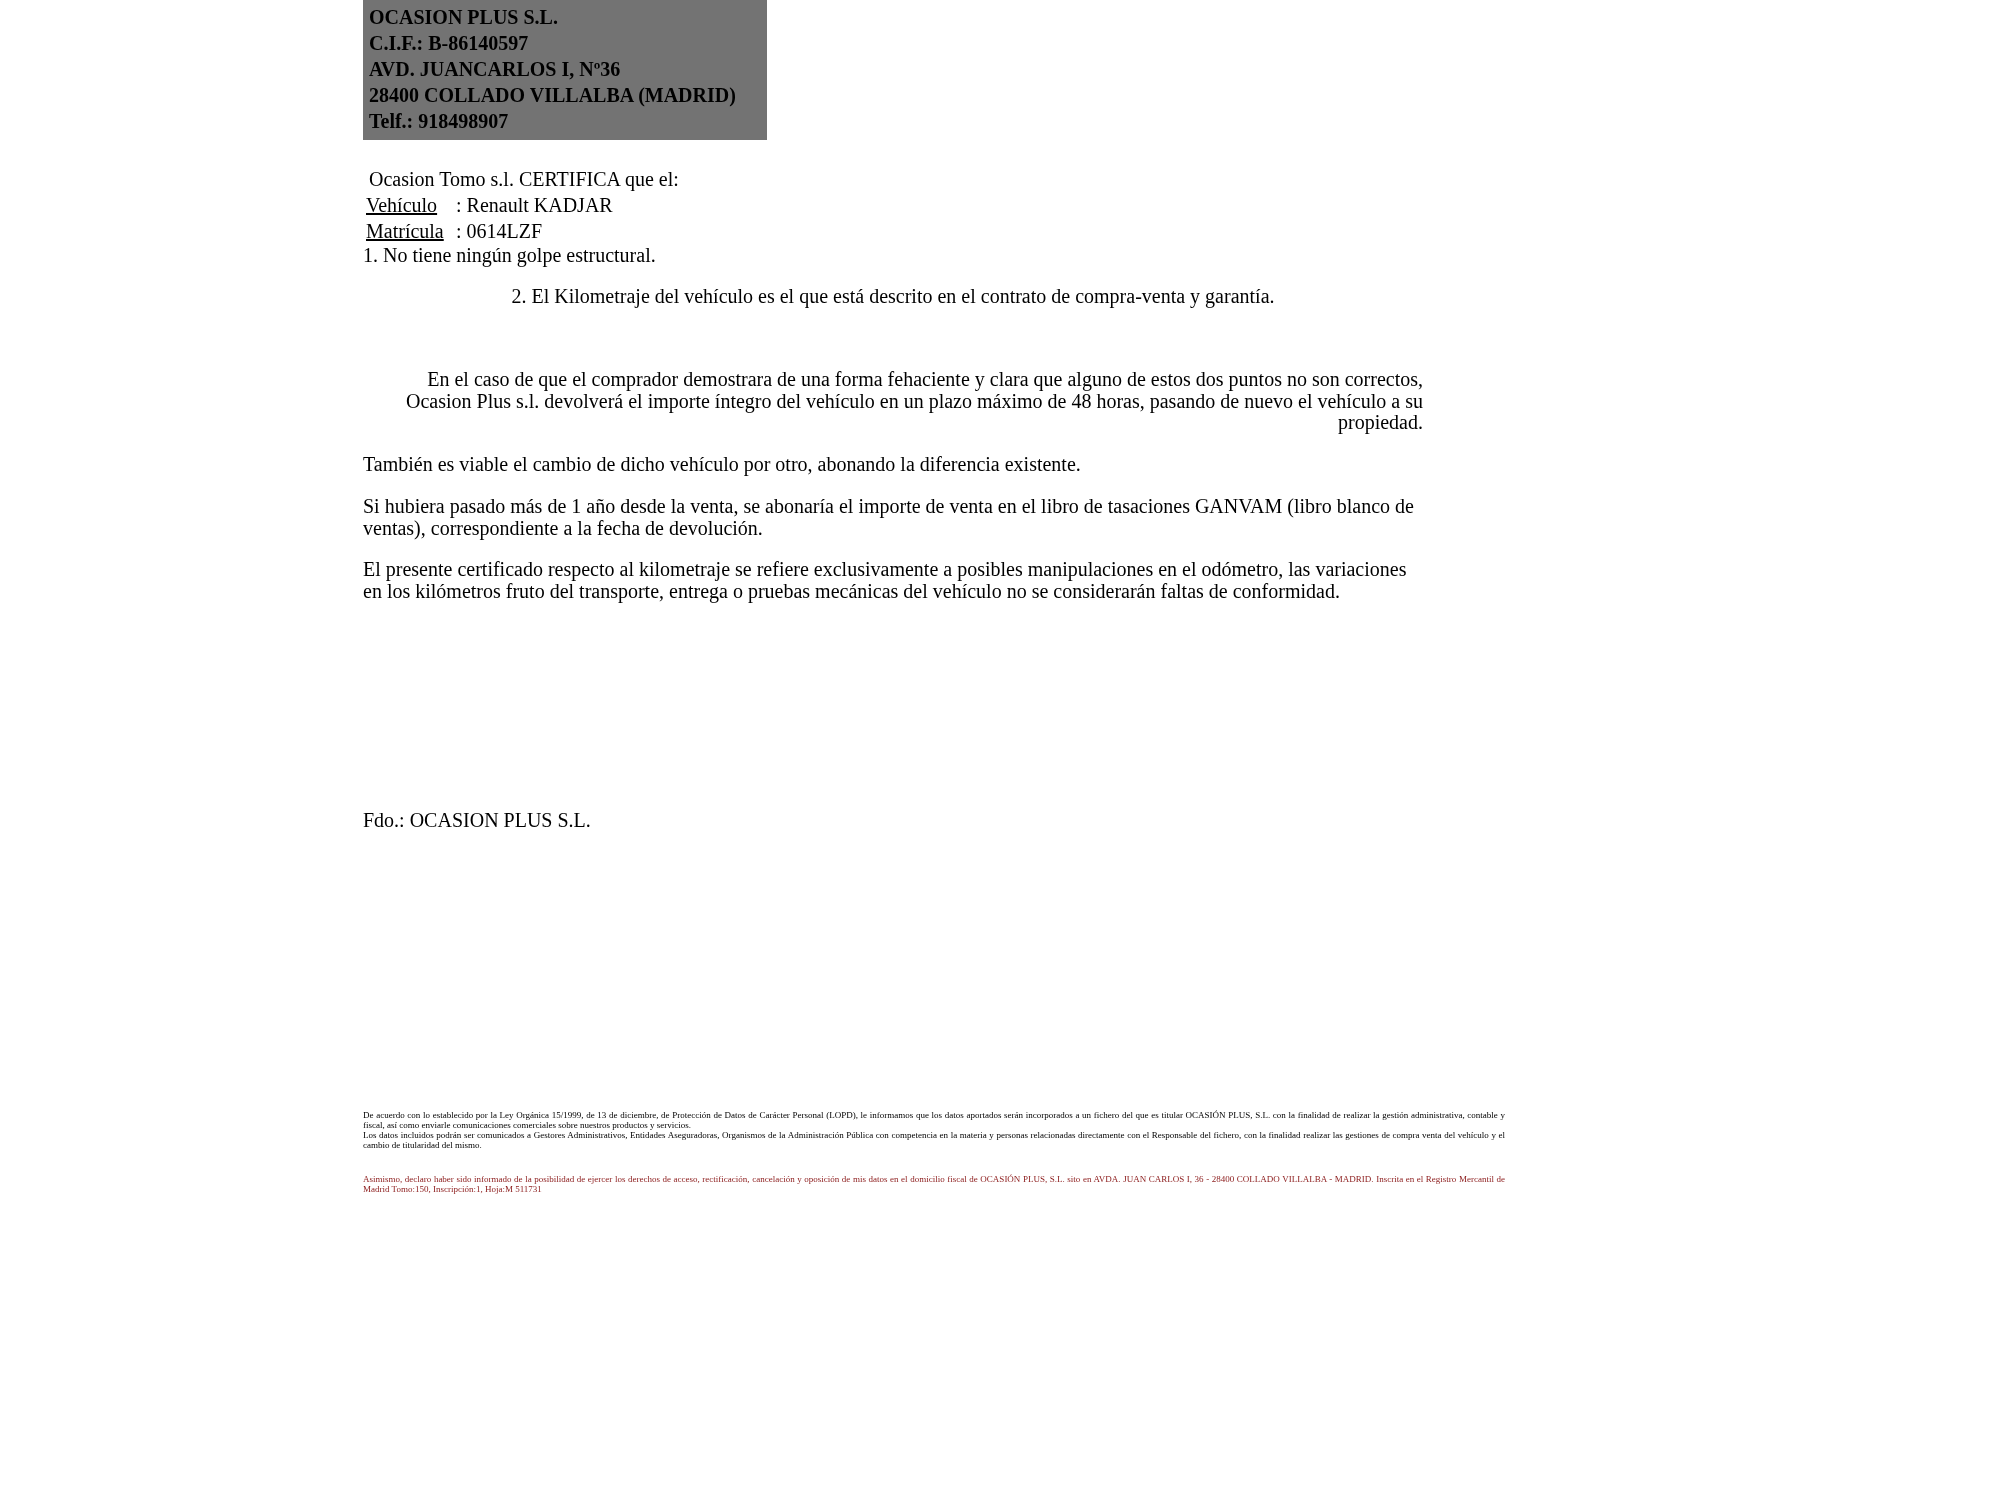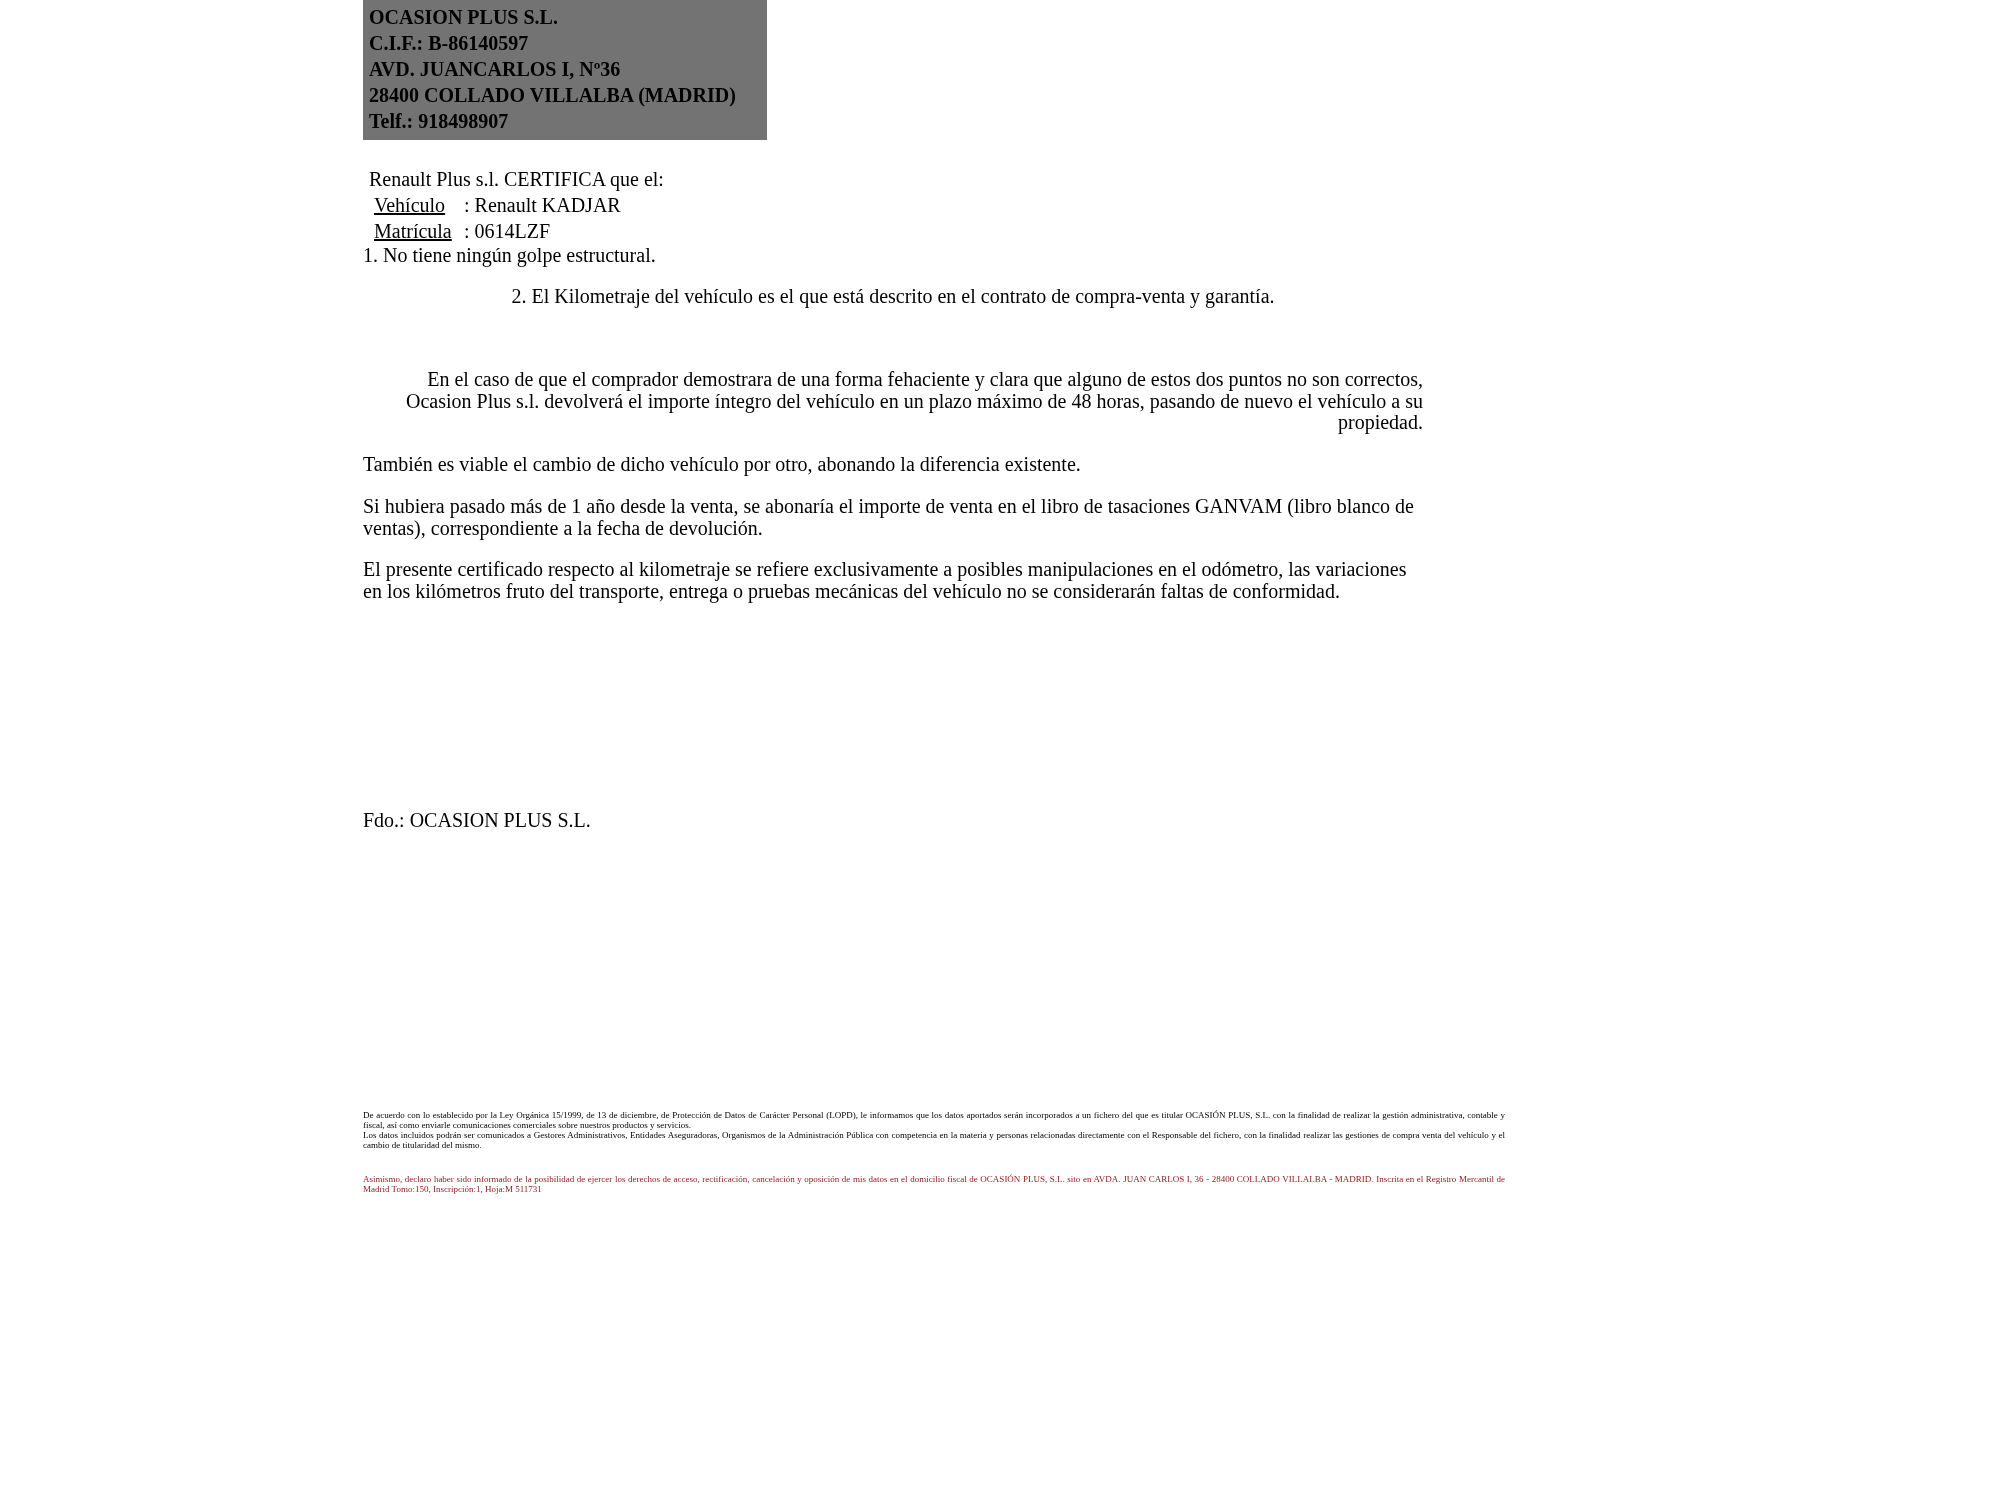--- a/index.html
+++ b/index.html
@@ -35,21 +35,21 @@
     font-size: 20px;
     line-height: 23px;
     white-space: nowrap;
   }
   .cert-intro {
     margin: 26px 0 0 6px;
     font-size: 20px;
     line-height: 26px;
   }
   .kv {
-    margin-left: 11px;
+    margin-left: 3px;
     font-size: 20px;
     line-height: 26px;
   }
   .kv-label {
     display: inline-block;
     width: 90px;
     text-decoration: underline;
   }
   .point {
     font-size: 20px;
@@ -91,21 +91,21 @@
 
   <div class="header-box">
     <div class="header-line">OCASION PLUS S.L.</div>
     <div class="header-line">C.I.F.: B-86140597</div>
     <div class="header-line">AVD. JUANCARLOS I, Nº36</div>
     <div class="header-line">28400 COLLADO VILLALBA (MADRID)</div>
     <div class="header-line">Telf.: 918498907</div>
   </div>
 
 
-  <div class="cert-intro">Renault Plus s.l. CERTIFICA que el:</div>
+  <div class="cert-intro">Ocasion Tomo s.l. CERTIFICA que el:</div>
 
   <div class="kv">
     <span class="kv-label">Vehículo</span><span>: Renault KADJAR</span>
   </div>
   <div class="kv">
     <span class="kv-label">Matrícula</span><span>: 0614LZF</span>
   </div>
 
   <div class="point point1">1. No tiene ningún golpe estructural.</div>
   <div class="point point2">2. El Kilometraje del vehículo es el que está descrito en el contrato de compra-venta y garantía.</div>

